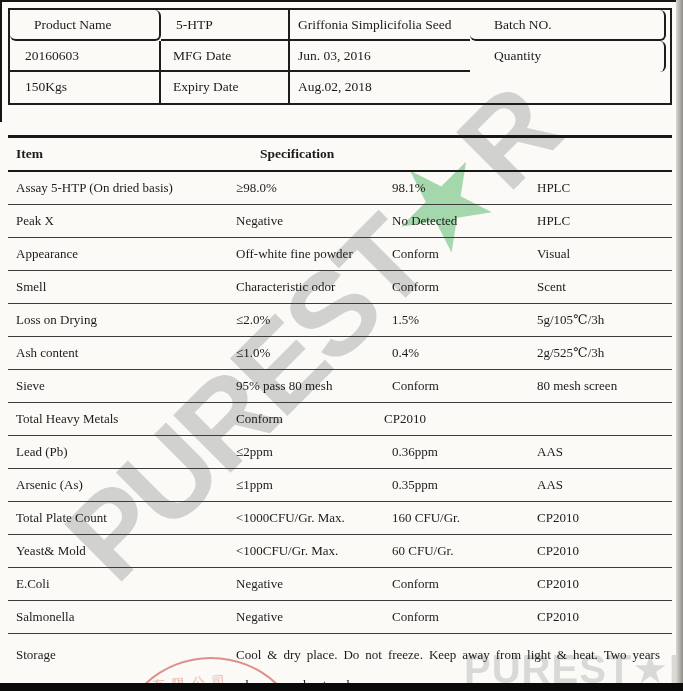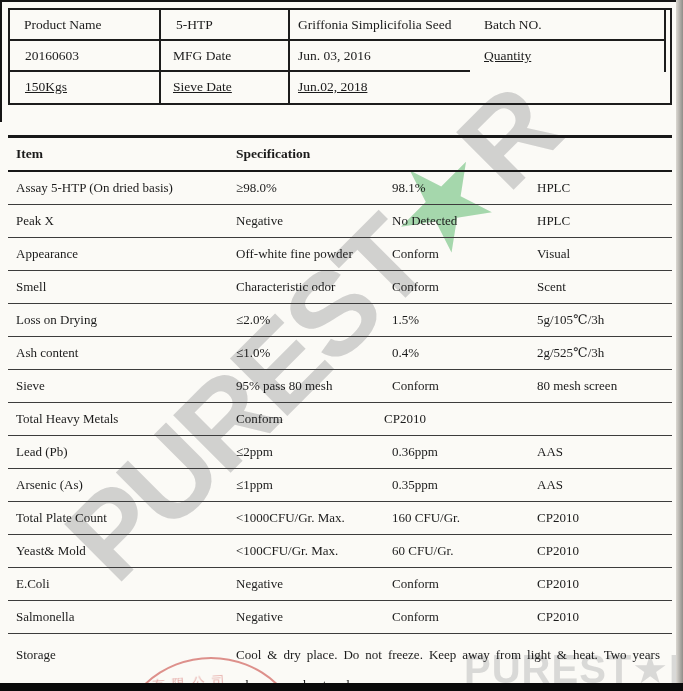--- a/index.html
+++ b/index.html
@@ -50,36 +50,36 @@
   .info-table {
     position:absolute; left:8px; top:8px; width:660px; z-index:1;
     border:2px solid #1c1c1c;
     display:grid; grid-template-columns:151px 129px 180px 196px;
     grid-auto-rows:31px; background:transparent;
     font-size:13.5px;
   }
   .info-cell { line-height:29px; border-right:2px solid #1c1c1c; border-bottom:2px solid #1c1c1c;
                white-space:nowrap; overflow:hidden; }
   .info-cell.colLast { border-right:none; }
-  .info-cell.rowLast { border-bottom:none;text-decoration:underline; }
-  .info-cell.l1 { padding-left:14px; }
+  .info-cell.rowLast { border-bottom:none; }
+  .info-cell.l1 { padding-left:24px;border-radius:6px; }
   .info-cell.v1 { padding-left:15px; }
   .info-cell.l2 { padding-left:12px; }
   .info-cell.v2 { padding-left:8px; }
 
   
   .spec-table {
     position:absolute; left:8px; top:135px; width:664px; z-index:1;
     border-top:3px solid #181818; border-bottom:3px solid #181818;
     font-size:13px;
   }
   .spec-hrow {
     display:grid; grid-template-columns:220px 156px 153px 135px;
     height:32px; border-bottom:2px solid #181818;
-    font-weight:bold; font-size:13.5px;
+    font-weight:bold; font-size:13.5px;gap:24px;
   }
   .spec-row {
     display:grid; grid-template-columns:220px 156px 153px 135px;
     height:32px; border-bottom:1px solid #3c3c3c;
   }
   .cell { line-height:31px; padding-left:8px; white-space:nowrap; overflow:visible; }
   .cell.c3 { padding-left:0; }
   .storage-row {
     display:grid; grid-template-columns:220px 444px;
     height:56px;
@@ -102,22 +102,22 @@
   <div class="info-table">
       <div class="info-cell l1">Product Name</div>
       <div class="info-cell v1">5-HTP</div>
       <div class="info-cell v2 colLast">Griffonia Simplicifolia Seed</div>
       <div class="info-cell l1">Batch NO.</div>
       <div class="info-cell v1">20160603</div>
       <div class="info-cell l2">MFG Date</div>
       <div class="info-cell v2 colLast">Jun. 03, 2016</div>
       <div class="info-cell l1 rowLast">Quantity</div>
       <div class="info-cell v1 rowLast">150Kgs</div>
-      <div class="info-cell l2 rowLast">Sieve Date</div>
-      <div class="info-cell v2 colLast rowLast">Jun.02, 2018</div>
+      <div class="info-cell l2 rowLast">Expiry Date</div>
+      <div class="info-cell v2 colLast rowLast">Aug.02, 2018</div>
     </div>
 
   <div class="spec-table">
     <div class="spec-hrow">
       <div class="cell c0">Item</div>
       <div class="cell c1">Specification</div>
     </div>
 
     <div>
         <div class="spec-row">

